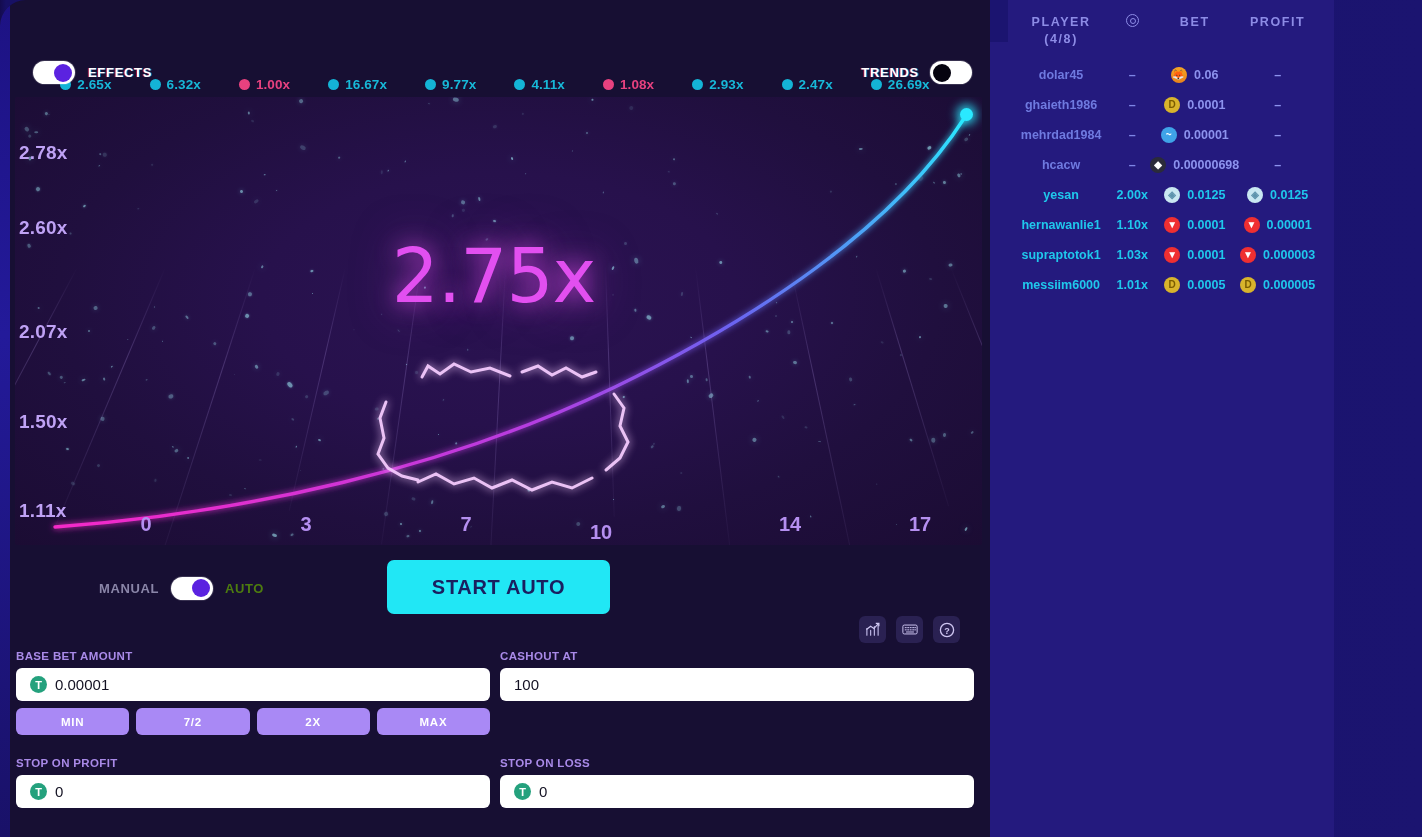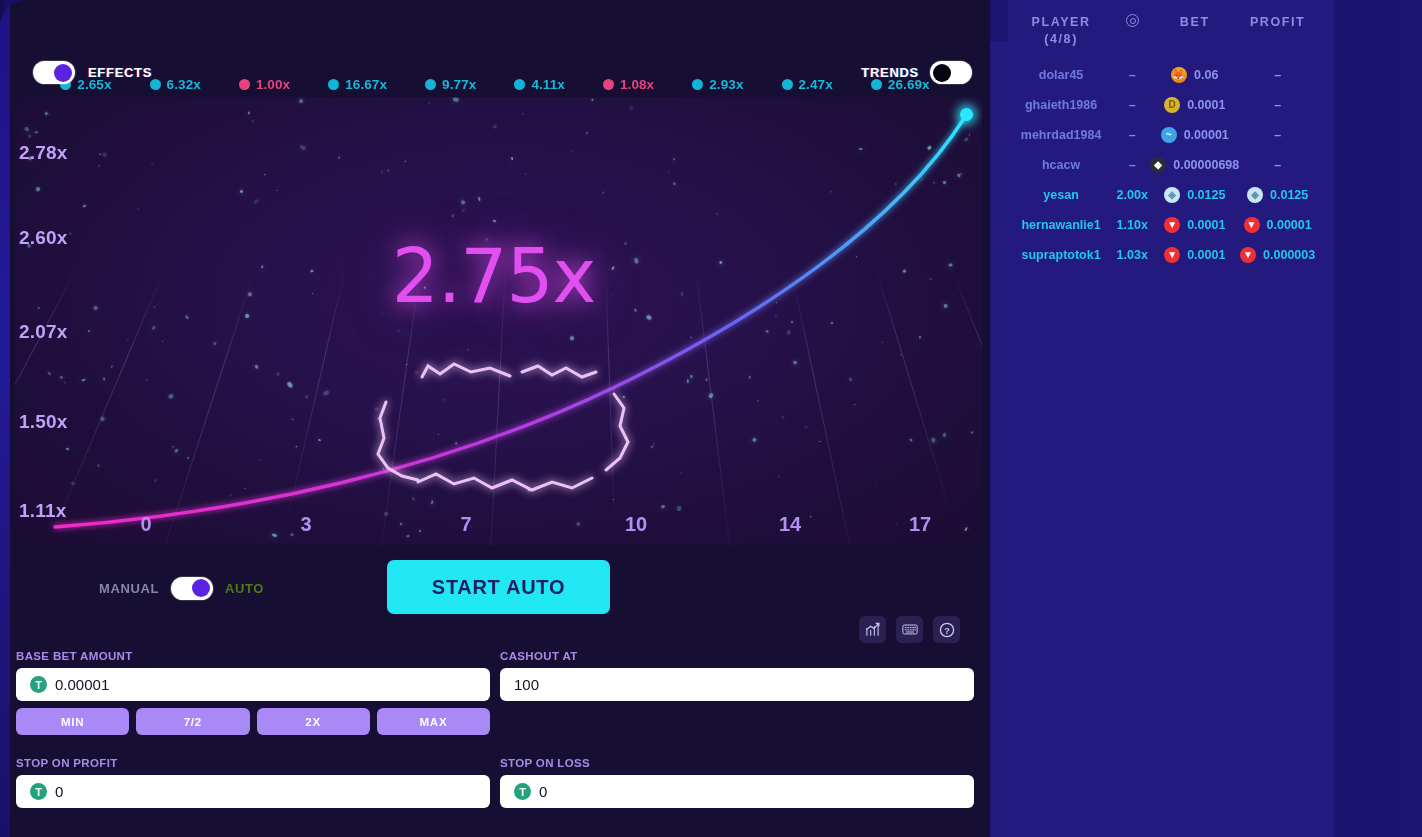--- a/index.html
+++ b/index.html
@@ -515,28 +515,28 @@
     </svg>
 
     <div class="multiplier">
       <span class="mv">2.75x</span>
     </div>
 
     <div class="axis-y" id="yaxis">
         <span style="top: 403px;">1.11x</span>
         <span style="top: 314px;">1.50x</span>
         <span style="top: 224px;">2.07x</span>
-        <span style="top: 130px;">2.60x</span>
+        <span style="top: 120px;">2.60x</span>
         <span style="top: 45px;">2.78x</span>
       </div>
     <div class="axis-x" id="xaxis">
         <span style="left: 131px;">0</span>
         <span style="left: 291px;">3</span>
         <span style="left: 451px;">7</span>
-        <span style="left: 621px;">10</span>
+        <span style="left: 586px; margin-top: 8px;">10</span>
         <span style="left: 775px;">14</span>
         <span style="left: 905px;">17</span>
       </div>
   </div>
 
   <div class="mode-row">
     <div class="mode-toggle">
       <span class="mode-txt dim">MANUAL</span>
       <div class="tgl on">
           <div class="knob"></div>
@@ -693,15 +693,27 @@
           <td class="at cashed">1.03x</td>
           <td class="val cashed"><span class="cellwrap">
               <span class="ci trx">▼</span>
               <span>0.0001</span>
             </span></td>
           <td class="val cashed"><span class="cellwrap">
               <span class="ci trx">▼</span>
               <span>0.000003</span>
             </span></td>
         </tr>
+        <tr>
+          <td class="name-cashed">messiim6000</td>
+          <td class="at cashed">1.01x</td>
+          <td class="val cashed"><span class="cellwrap">
+              <span class="ci doge">D</span>
+              <span>0.0005</span>
+            </span></td>
+          <td class="val cashed"><span class="cellwrap">
+              <span class="ci doge">D</span>
+              <span>0.000005</span>
+            </span></td>
+        </tr>
       </tbody>
   </table>
 </div>
 
 </body></html>

